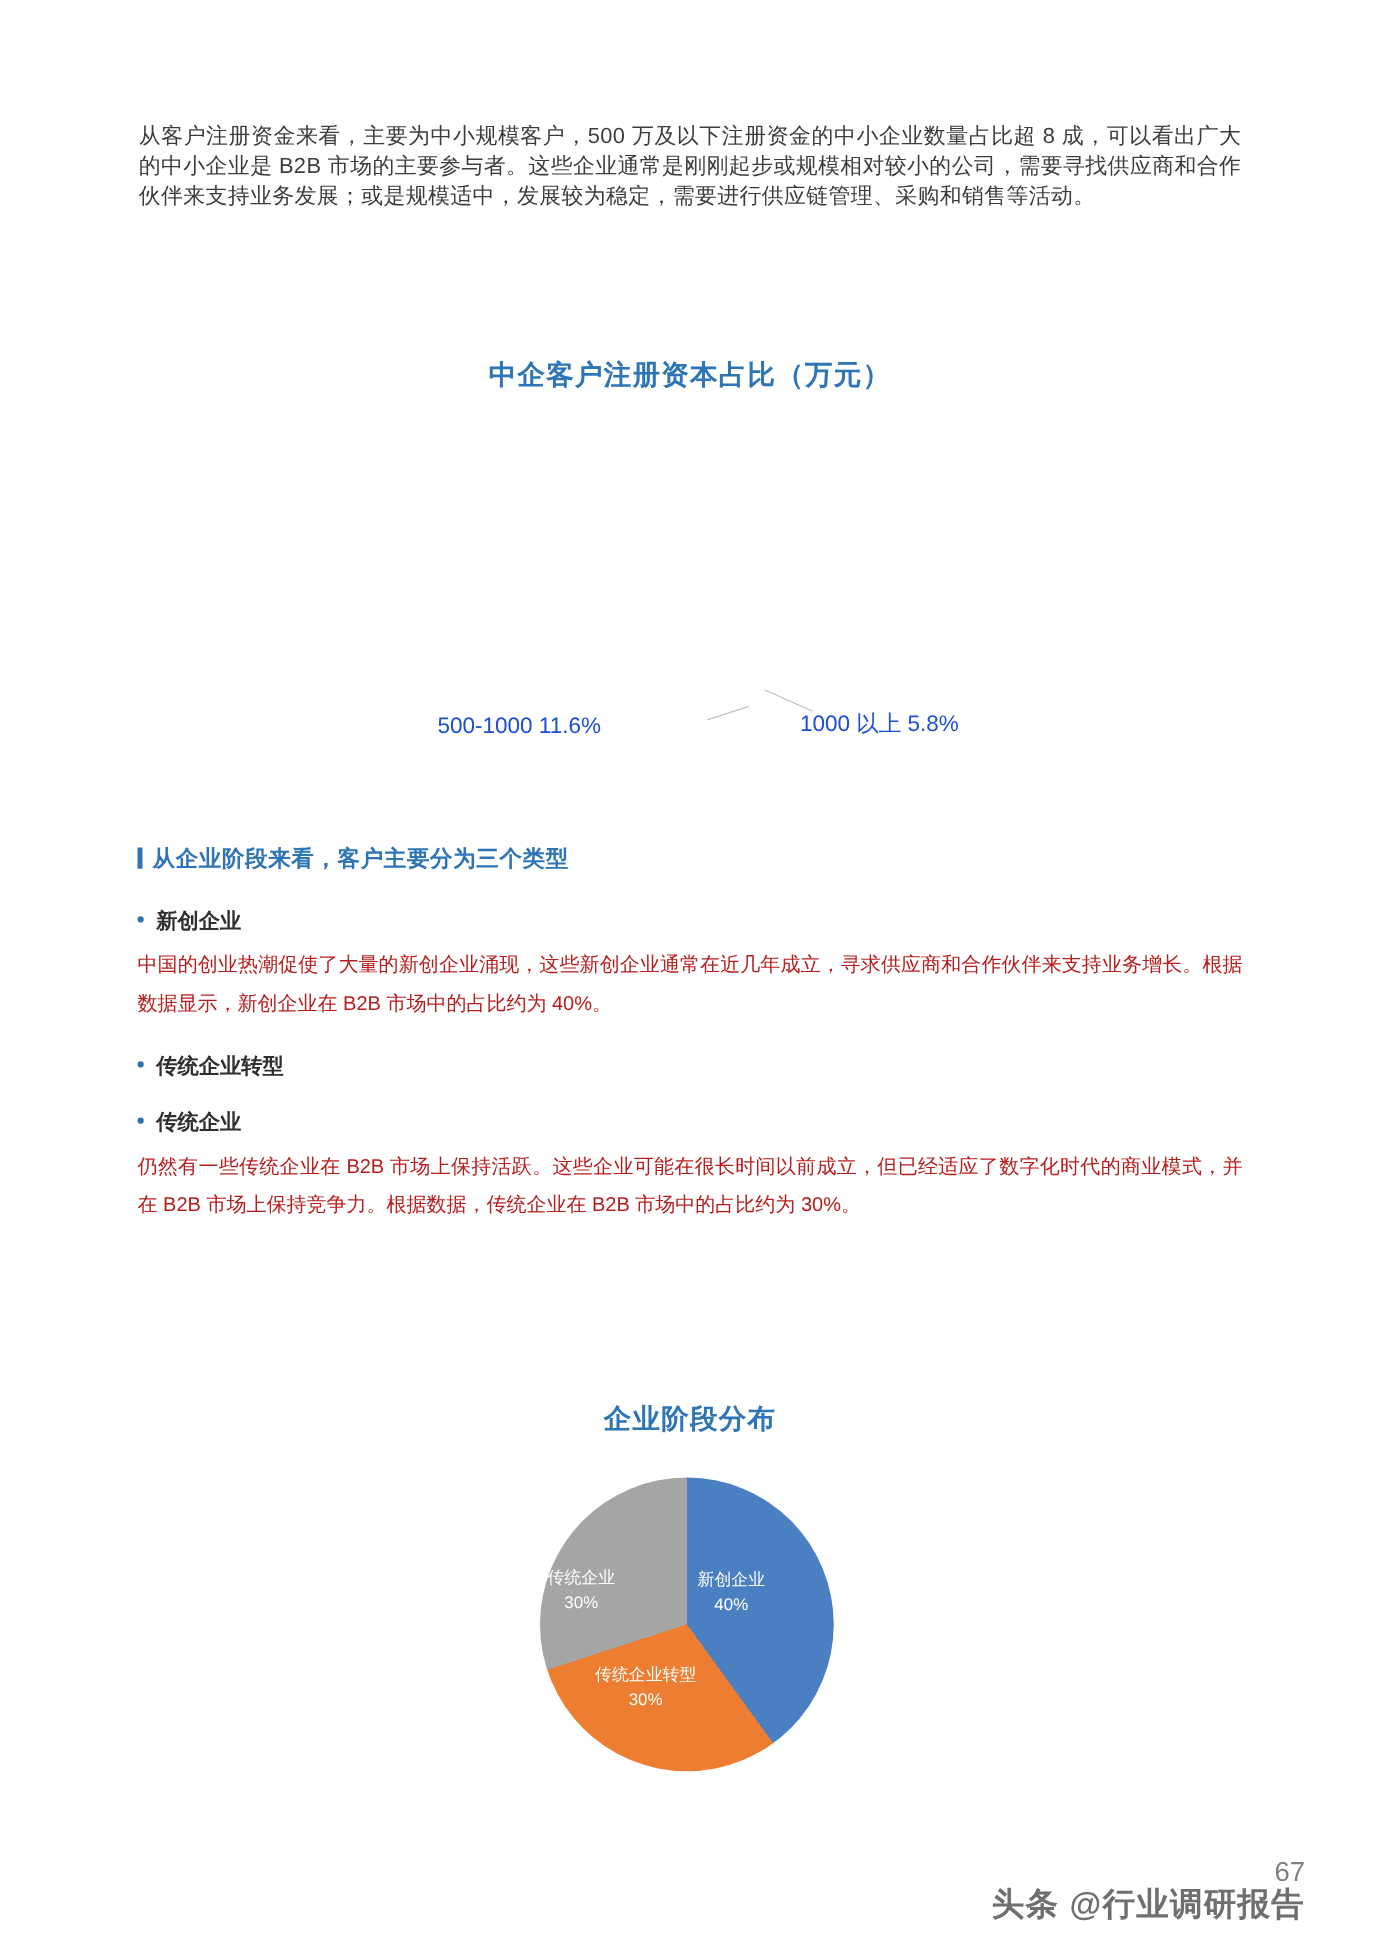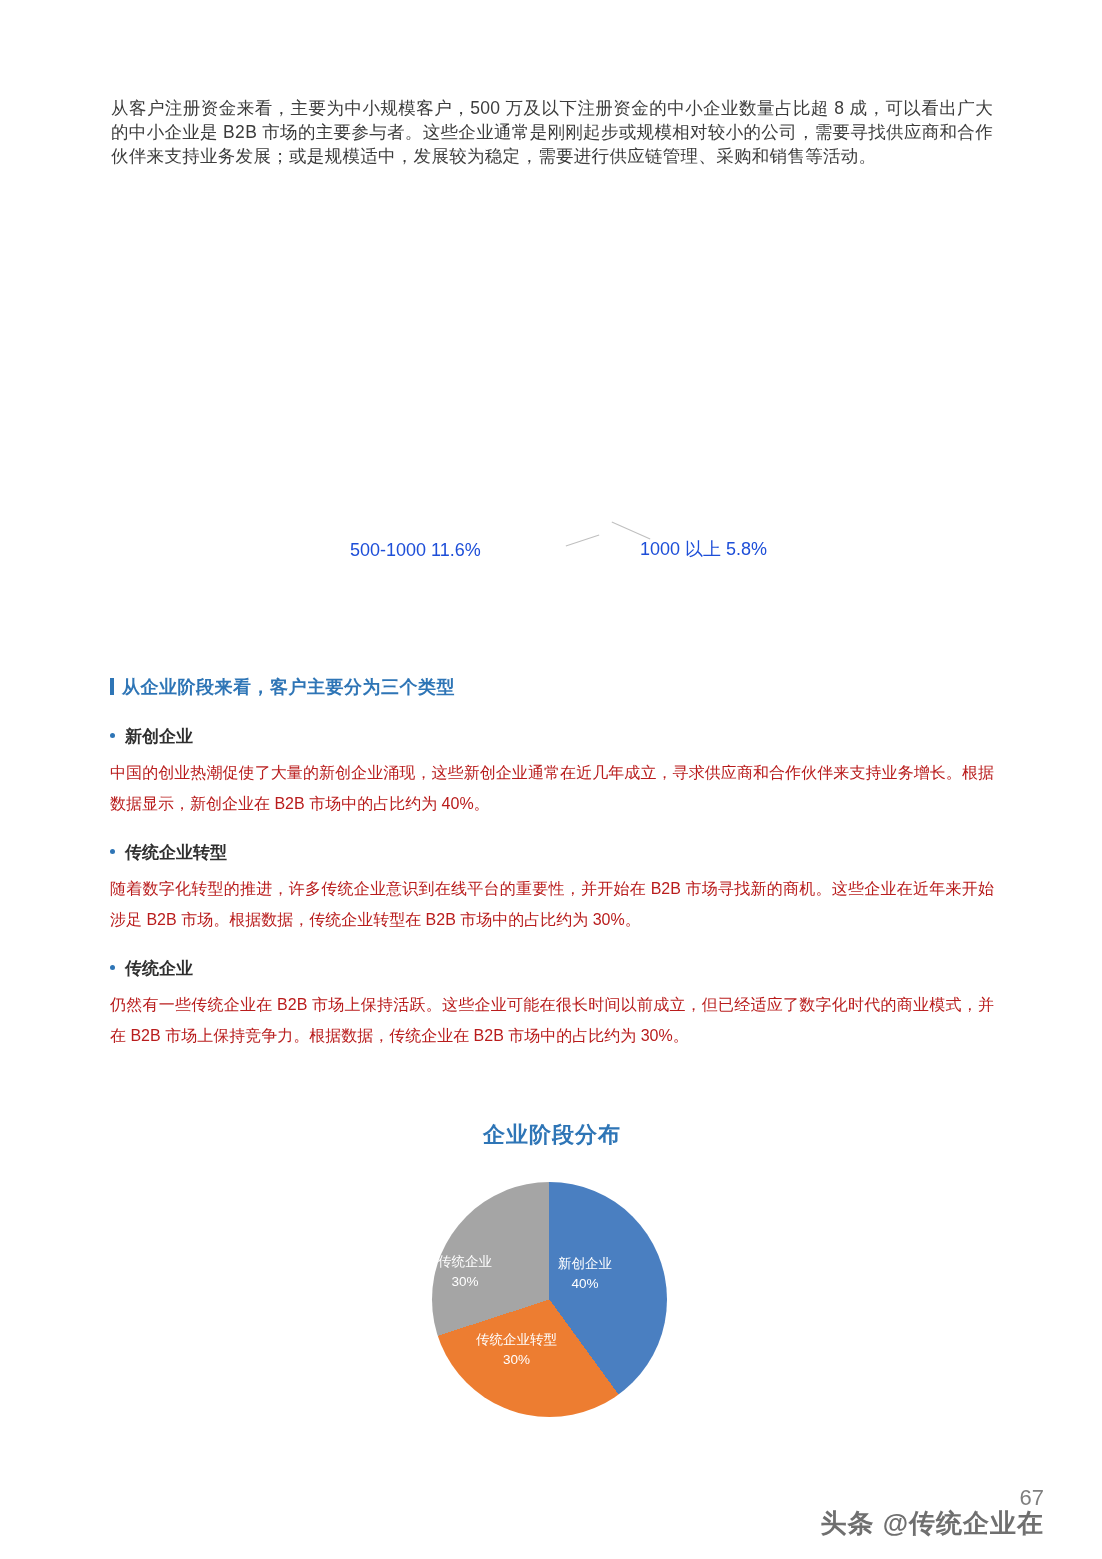--- a/index.html
+++ b/index.html
@@ -180,20 +180,21 @@
 </style>
 </head>
 <body>
 
 <div class="page">
   <div class="content">
 
     <p class="intro">从客户注册资金来看，主要为中小规模客户，500 万及以下注册资金的中小企业数量占比超 8 成，可以看出广大的中小企业是 B2B 市场的主要参与者。这些企业通常是刚刚起步或规模相对较小的公司，需要寻找供应商和合作伙伴来支持业务发展；或是规模适中，发展较为稳定，需要进行供应链管理、采购和销售等活动。</p>
 
     <div class="pie-block-1">
+      <div class="chart-title">中企客户注册资本占比（万元）</div>
 
       <div class="pie1-wrap">
 
         <div class="leader leader1"></div>
         <div class="leader leader2"></div>
 
         <div class="outside-label ol-left">500-1000  11.6%</div>
         <div class="outside-label ol-right">1000 以上 5.8%</div>
       </div>
     </div>
@@ -207,21 +208,20 @@
         <div class="bullet-title">
           <span class="dot"></span><span>新创企业</span>
         </div>
         <div class="bullet-text">中国的创业热潮促使了大量的新创企业涌现，这些新创企业通常在近几年成立，寻求供应商和合作伙伴来支持业务增长。根据数据显示，新创企业在 B2B 市场中的占比约为 40%。</div>
       </div>
 
       <div class="bullet-item">
         <div class="bullet-title">
           <span class="dot"></span><span>传统企业转型</span>
         </div>
-        <div class="bullet-text">随着数字化转型的推进，许多传统企业意识到在线平台的重要性，并开始在 B2B 市场寻找新的商机。这些企业在近年来开始涉足 B2B 市场。根据数据，传统企业转型在 B2B 市场中的占比约为 30%。</div>
       </div>
 
       <div class="bullet-item">
         <div class="bullet-title">
           <span class="dot"></span><span>传统企业</span>
         </div>
         <div class="bullet-text">仍然有一些传统企业在 B2B 市场上保持活跃。这些企业可能在很长时间以前成立，但已经适应了数字化时代的商业模式，并在 B2B 市场上保持竞争力。根据数据，传统企业在 B2B 市场中的占比约为 30%。</div>
       </div>
     </div>
 
@@ -242,14 +242,14 @@
             <div>传统企业</div>
             <div>30%</div>
           </div>
         </div>
       </div>
     </div>
 
   </div>
 
   <div class="page-number">67</div>
-  <div class="watermark">头条 @传统企业在</div>
+  <div class="watermark">头条 @行业调研报告</div>
 </div>
 
 </body></html>

